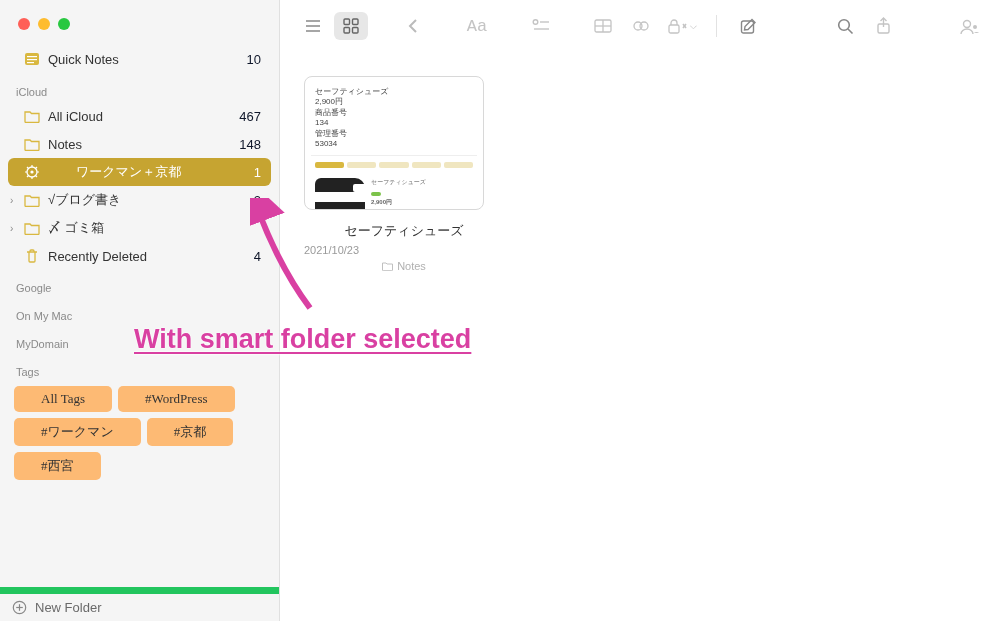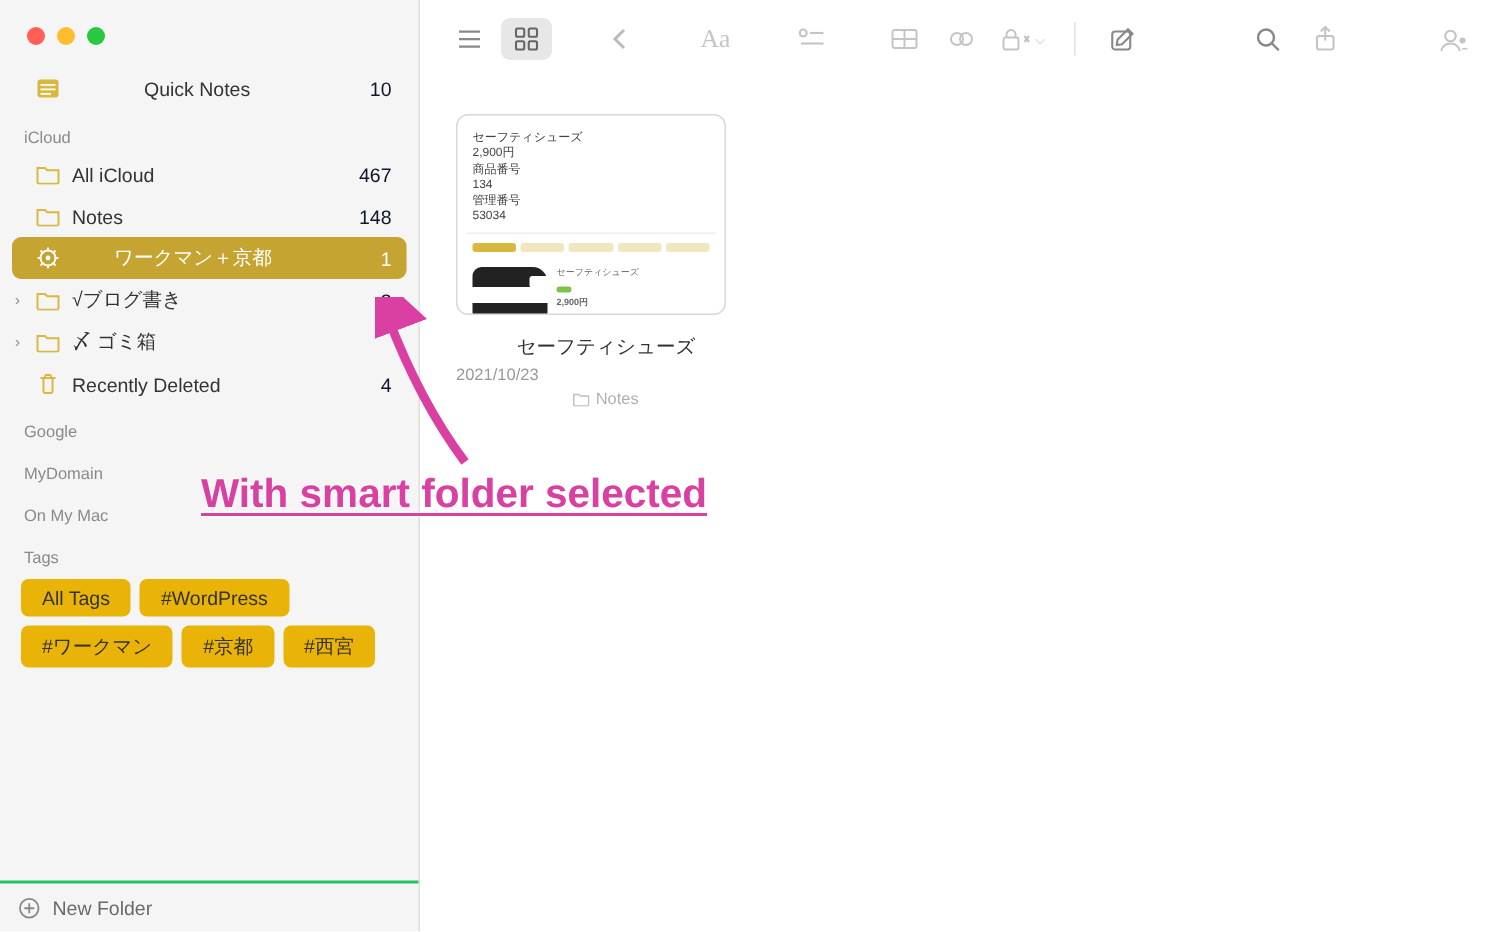--- a/index.html
+++ b/index.html
@@ -32,21 +32,21 @@
   .dot.green { background: #28c840; }
   .sidebar-scroll { flex: 1; overflow: auto; }
   .item-row {
     display: flex;
     align-items: center;
     height: 28px;
     padding: 0 12px 0 24px;
     cursor: default;
     position: relative;
   }
-  .item-row.quick { padding-left: 24px; height: 30px; gap: 48px;}
+  .item-row.quick { padding-left: 24px; height: 30px;}
   .item-row .icon { width: 16px; height:16px; display:flex; align-items:center; justify-content:center;}
   .item-row .label { margin-left: 8px; flex: 1; white-space: nowrap; overflow: hidden; text-overflow: ellipsis; font-size: 13px;}
   .item-row .count { color: #0f172a; font-size: 13px; padding-right: 6px;}
   .item-row.selected {
     background: #c6a431;
     color: #fff;
     border-radius: 6px;
     margin: 0 8px;
     padding-left: 16px;
     padding-right: 4px;
@@ -61,29 +61,30 @@
     font-size: 10px;
   }
   .section-header {
     font-size: 11px;
     color: #8a8a8a;
     padding: 12px 16px 4px 16px;
     font-weight: 400;
   }
   .tags-wrap { padding: 4px 14px; display:flex; flex-wrap: wrap; gap: 6px 6px;}
   .tag-chip {
-    background: #eab308;
+    background: #fdba74;
     border-radius: 5px;
-    padding: 5px 14px;
+    padding: 5px 27px;
     font-size: 13px;
     color: #333;
     cursor: default;
+    font-family: Liberation Serif, serif;
   }
   .sidebar-footer {
-    border-top: 2px solid #22c55e;
+    border-top: 7px solid #22c55e;
     height: 34px;
     display: flex;
     align-items: center;
     padding: 0 12px;
     color: #6a6a6a;
     gap: 8px;
     font-size: 13px;
   }
   .main { flex: 1; display: flex; flex-direction: column; position: relative;}
   .toolbar {
@@ -141,21 +142,21 @@
   .card-date { font-size: 11px; color:#9a9a9a; margin-top:4px;}
   .card-folder { text-align:center; font-size: 11px; color:#b0b0b0; margin-top:4px; display:flex; align-items:center; justify-content:center; gap:4px;}
   svg { display:block; }
   .annotation-arrow {
     position: absolute;
     left: 250px; top: 198px;
     pointer-events: none;
   }
   .annotation-text {
     position: absolute;
-    left: 134px; top: 314px;
+    left: 134px; top: 324px;
     font-size: 27px;
     font-weight: 700;
     color: #d940a2;
     text-shadow: 0 0 2px #fff, 0 0 2px #fff;
     text-decoration: underline;
     text-decoration-color: #d940a2;
     text-decoration-thickness: 2px;
     text-underline-offset: 4px;
     pointer-events:none;
   }
@@ -252,22 +253,22 @@
       <span class="icon">
         <svg width="16" height="16" viewBox="0 0 16 16">
             <path d="M3 4 h10 M5 4 v9 a1 1 0 0 0 1 1 h4 a1 1 0 0 0 1 -1 V4 M6 4 V3 a1 1 0 0 1 1 -1 h2 a1 1 0 0 1 1 1 v1" fill="none" stroke="#d9b840" stroke-width="1.3"></path>
           </svg>
       </span>
       <span class="label">Recently Deleted</span>
       <span class="count">4</span>
     </div>
 
     <div class="section-header">Google</div>
+    <div class="section-header">On My Mac</div>
     <div class="section-header">MyDomain</div>
-    <div class="section-header">On My Mac</div>
     <div class="section-header">Tags</div>
 
     <div class="tags-wrap">
       <div class="tag-chip">All Tags</div>
       <div class="tag-chip">#WordPress</div>
       <div class="tag-chip">#ワークマン</div>
       <div class="tag-chip">#京都</div>
       <div class="tag-chip">#西宮</div>
     </div>
   </div>
@@ -302,21 +303,21 @@
         </svg>
     </div>
     <div class="tgap"></div>
     <div class="tbtn">
       <svg width="12" height="16" viewBox="0 0 12 16" stroke="#bbb" stroke-width="2" fill="none">
           <polyline points="9,2 3,8 9,14"></polyline>
         </svg>
     </div>
     <div class="tgap"></div>
     <div class="tbtn" style="width:38px">
-      <span style="font-size:17px;color:#c4c4c4;font-family:Liberation Serif, serif">Aa</span>
+      <span style="font-size:17px;color:#c4c4c4;font-family:Liberation Mono, monospace">Aa</span>
     </div>
     <div class="tgap"></div>
     <div class="tbtn">
       <svg width="18" height="16" viewBox="0 0 18 16" stroke="#c4c4c4" stroke-width="1.4" fill="none">
           <circle cx="3.5" cy="4" r="2.3"></circle>
           <line x1="8" y1="4" x2="17" y2="4"></line>
           <line x1="2" y1="11" x2="17" y2="11"></line>
         </svg>
     </div>
     <div class="tgap"></div>

